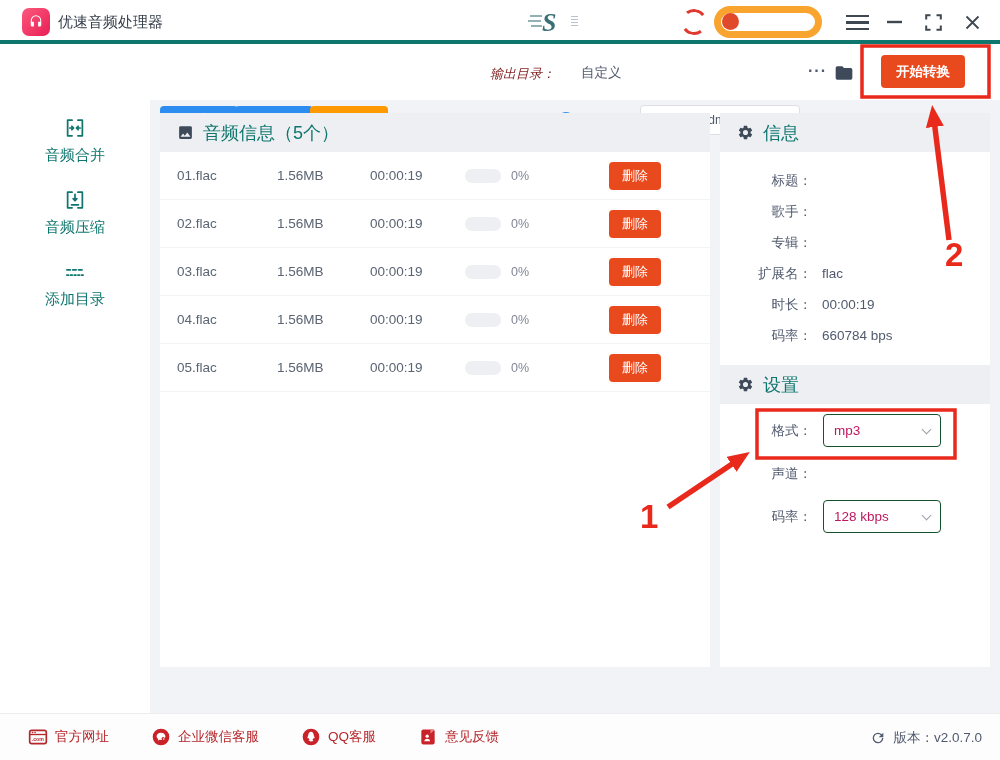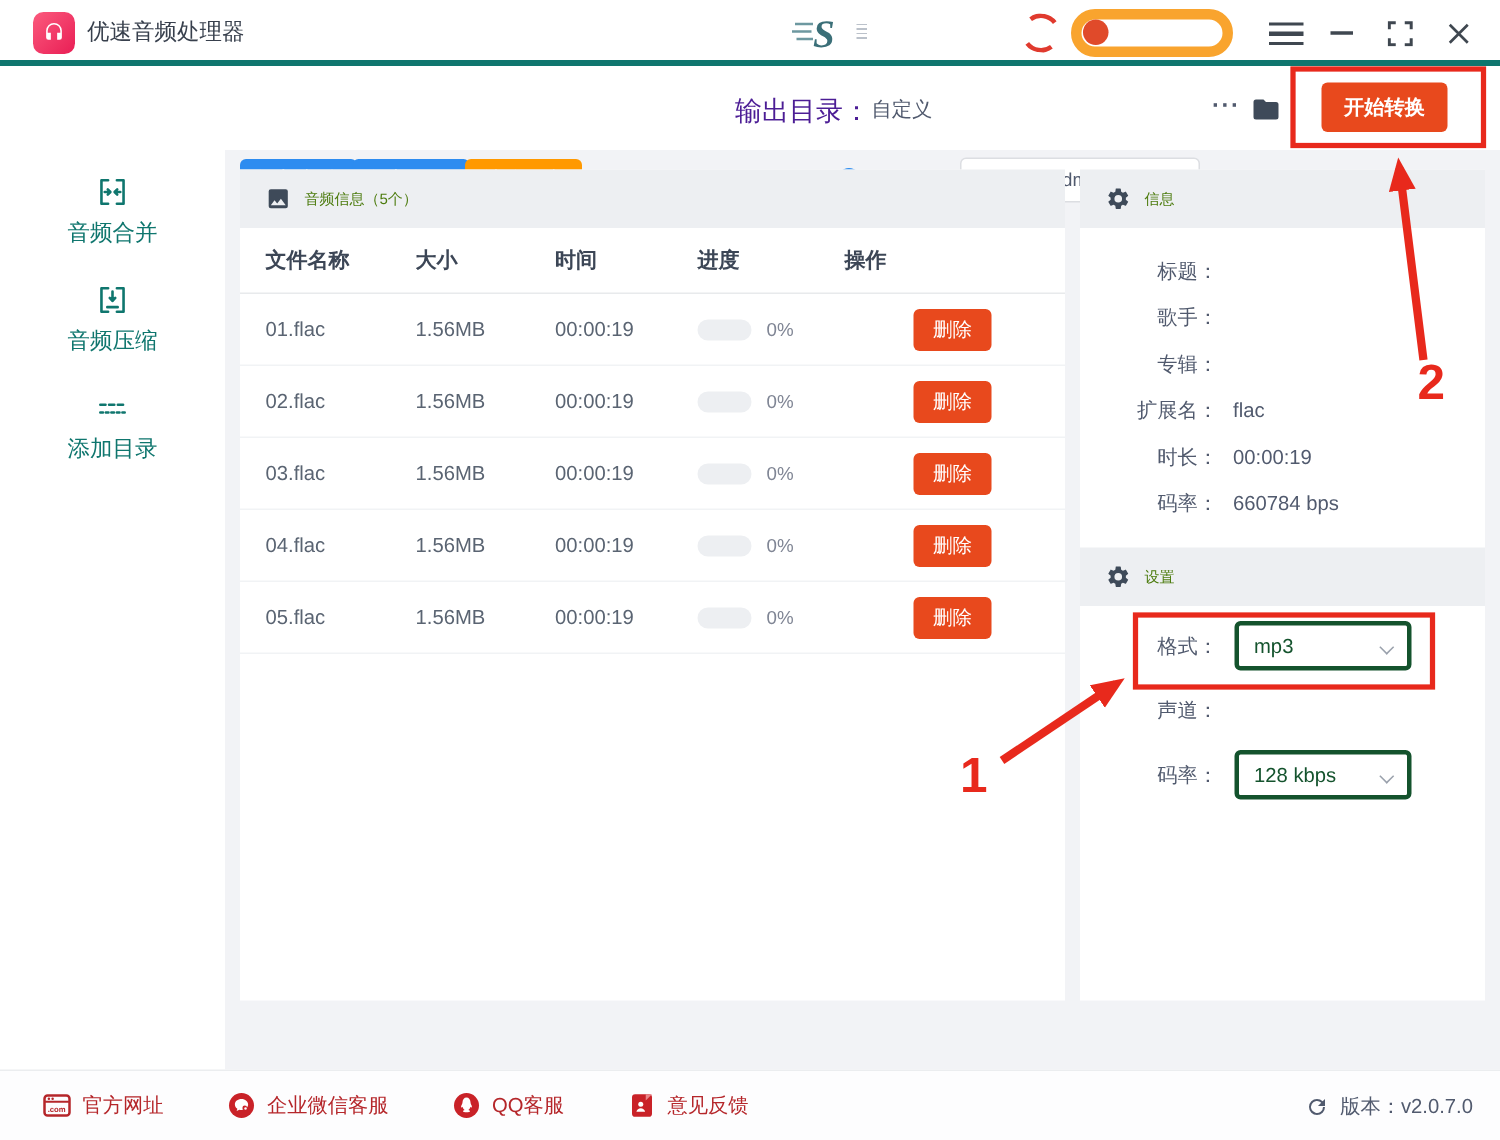--- a/index.html
+++ b/index.html
@@ -29,21 +29,21 @@
   .burger .lines { width:23px; height:15px; border-top:2.5px solid #3f4750; border-bottom:2.5px solid #3f4750; position:relative; }
   .burger .lines::after { content:""; position:absolute; left:0; top:4.5px; width:23px; height:2.5px; background:#3f4750; }
   .minim { left:882px; width:24px; } .maxim { left:921px; width:24px; } .close { left:960px; width:24px; }
 
   
   .toolbar { position:absolute; left:150px; top:45px; width:850px; height:55px; background:#fff; }
   .tb-btn { position:absolute; top:61px; height:28px; border:none; border-radius:4px; color:#fff; font-size:13.5px;
     padding:0 12px; cursor:pointer; font-family:inherit; }
   .btn-blue { background:#2d8cf0; }
   .btn-orange { background:#ff9900; }
-  .out-label { position:absolute; left:340px; top:45px; height:58px; line-height:58px; top:0; font-size:18px; color:#4c1d95; }
+  .out-label { position:absolute; left:340px; top:45px; height:58px; line-height:58px; top:0; font-size:13px; color:#7f1d1d;font-style:italic; }
   .radio { position:absolute; left:408px; top:67px; width:16px; height:16px; border-radius:50%;
     border:4.5px solid #2d8cf0; background:#fff; cursor:pointer; }
   .radio-label { position:absolute; left:431px; top:0; height:55px; line-height:55px; font-size:13.5px; cursor:pointer; }
   .path-input { position:absolute; left:490px; top:60px; width:160px; height:30px; border:1px solid #dcdee2; border-radius:4px;
     font-size:12.5px; color:#515a6e; padding:0 8px; font-family:inherit; background:#fff; }
   .dots-btn { position:absolute; left:658px; top:0; height:55px; line-height:52px; font-size:16px; letter-spacing:1px;
     color:#515a6e; font-weight:bold; cursor:pointer; }
   .folder-btn { position:absolute; left:683px; top:18px; width:22px; height:20px; cursor:pointer; }
   .folder-btn svg { width:22px; height:20px; fill:#3e4a59; }
   .start-btn { position:absolute; left:731px; top:10px; width:84px; height:33px; background:#e8491d; color:#fff;
@@ -57,21 +57,21 @@
   .nav { padding-top:70px; display:flex; flex-direction:column; align-items:center; }
   .nav-item { width:100%; display:flex; flex-direction:column; align-items:center; margin-bottom:22px; cursor:pointer; color:#0f766e; }
   .nav-item svg { width:26px; height:26px; stroke:currentColor; fill:none; stroke-width:1.6; stroke-linecap:round; stroke-linejoin:round; }
   .nav-item .nav-label { margin-top:5px; font-size:15px; }
   .nav-item.active { color:#d92a22; }
 
   
   .panel { position:absolute; background:#fff; top:113px; height:554px; }
   .file-panel { left:160px; width:550px; }
   .right-panel { left:720px; width:270px; }
-  .panel-head { height:39px; background:#edeff2; display:flex; align-items:center; padding-left:17px; font-size:10px; color:#4d7c0f; }
+  .panel-head { height:39px; background:#edeff2; display:flex; align-items:center; padding-left:17px; font-size:18px; color:#0f766e; }
   .panel-head svg { width:17px; height:17px; fill:#3e4a59; margin-right:9px; }
 
   
   .tcols { display:flex; align-items:center; height:44px; padding-left:17px; font-size:14px; font-weight:bold; color:#3c4656;
     border-bottom:1px solid #e8eaec; }
   .c-name { width:100px; } .c-size { width:93px; } .c-time { width:95px; } .c-prog { width:98px; } .c-op { flex:1; }
   .trow { display:flex; align-items:center; height:48px; padding-left:17px; font-size:13.5px; color:#5a6472;
     border-bottom:1px solid #f1f3f5; }
   .prog-wrap { display:flex; align-items:center; }
   .prog-pill { width:36px; height:14px; border-radius:7px; background:#edeff2; margin-right:10px; }
@@ -81,22 +81,22 @@
 
   
   .info-list { padding-top:13px; }
   .info-row { display:flex; height:31px; line-height:31px; font-size:13.5px; }
   .i-label { width:92px; text-align:right; color:#515a6e; }
   .i-value { margin-left:10px; color:#515a6e; }
   .settings-head { position:absolute; left:0; top:252px; width:100%; }
   .settings-list { position:absolute; left:0; top:301px; width:100%; }
   .set-row { display:flex; align-items:center; height:33px; margin-bottom:10px; font-size:13.5px; }
   .s-label { width:92px; text-align:right; color:#515a6e; }
-  .select { margin-left:11px; width:118px; height:33px; border:3px solid #14532d; border-radius:4px; background:#fff;
-    display:flex; align-items:center; padding:0 10px; cursor:pointer; position:relative; color:#14532d; }
+  .select { margin-left:11px; width:118px; height:33px; border:1px solid #14532d; border-radius:4px; background:#fff;
+    display:flex; align-items:center; padding:0 10px; cursor:pointer; position:relative; color:#be185d; }
   .select .chev { position:absolute; right:10px; top:11px; width:7px; height:7px;
     border-right:1.5px solid #9aa1ac; border-bottom:1.5px solid #9aa1ac; transform:rotate(45deg); }
 
   
   .footer { position:absolute; left:0; top:713px; width:1000px; height:47px; background:#fdfdfe; border-top:1px solid #ebedef;
     display:flex; align-items:center; }
   .f-link { display:flex; align-items:center; cursor:pointer; color:#b5262a; font-size:13.5px; }
   .f-link svg { width:20px; height:20px; margin-right:7px; }
   .lk1 { margin-left:28px; } .lk2 { margin-left:42px; } .lk3 { margin-left:42px; } .lk4 { margin-left:42px; }
   .version { position:absolute; right:18px; top:0; height:47px; display:flex; align-items:center; color:#515a6e; font-size:13.5px; }
@@ -194,27 +194,20 @@
     </span>
     <button class="start-btn">开始转换</button>
   </div>
 
   <div class="panel file-panel">
     <div class="panel-head">
       <svg viewBox="0 0 24 24">
         <path d="M21 19V5a2 2 0 0 0-2-2H5a2 2 0 0 0-2 2v14a2 2 0 0 0 2 2h14a2 2 0 0 0 2-2zM8.5 13.5l2.5 3 3.5-4.5 4.5 6H5l3.5-4.5z"></path>
       </svg>
       <span>音频信息（5个）</span>
-    </div>
-    <div class="tcols">
-      <span class="c-name">文件名称</span>
-      <span class="c-size">大小</span>
-      <span class="c-time">时间</span>
-      <span class="c-prog">进度</span>
-      <span class="c-op">操作</span>
     </div>
 
     <div class="trow">
       <span class="c-name">01.flac</span>
       <span class="c-size">1.56MB</span>
       <span class="c-time">00:00:19</span>
       <span class="c-prog prog-wrap">
           <span class="prog-pill"></span>
           <span class="prog-txt">0%</span>
         </span>

